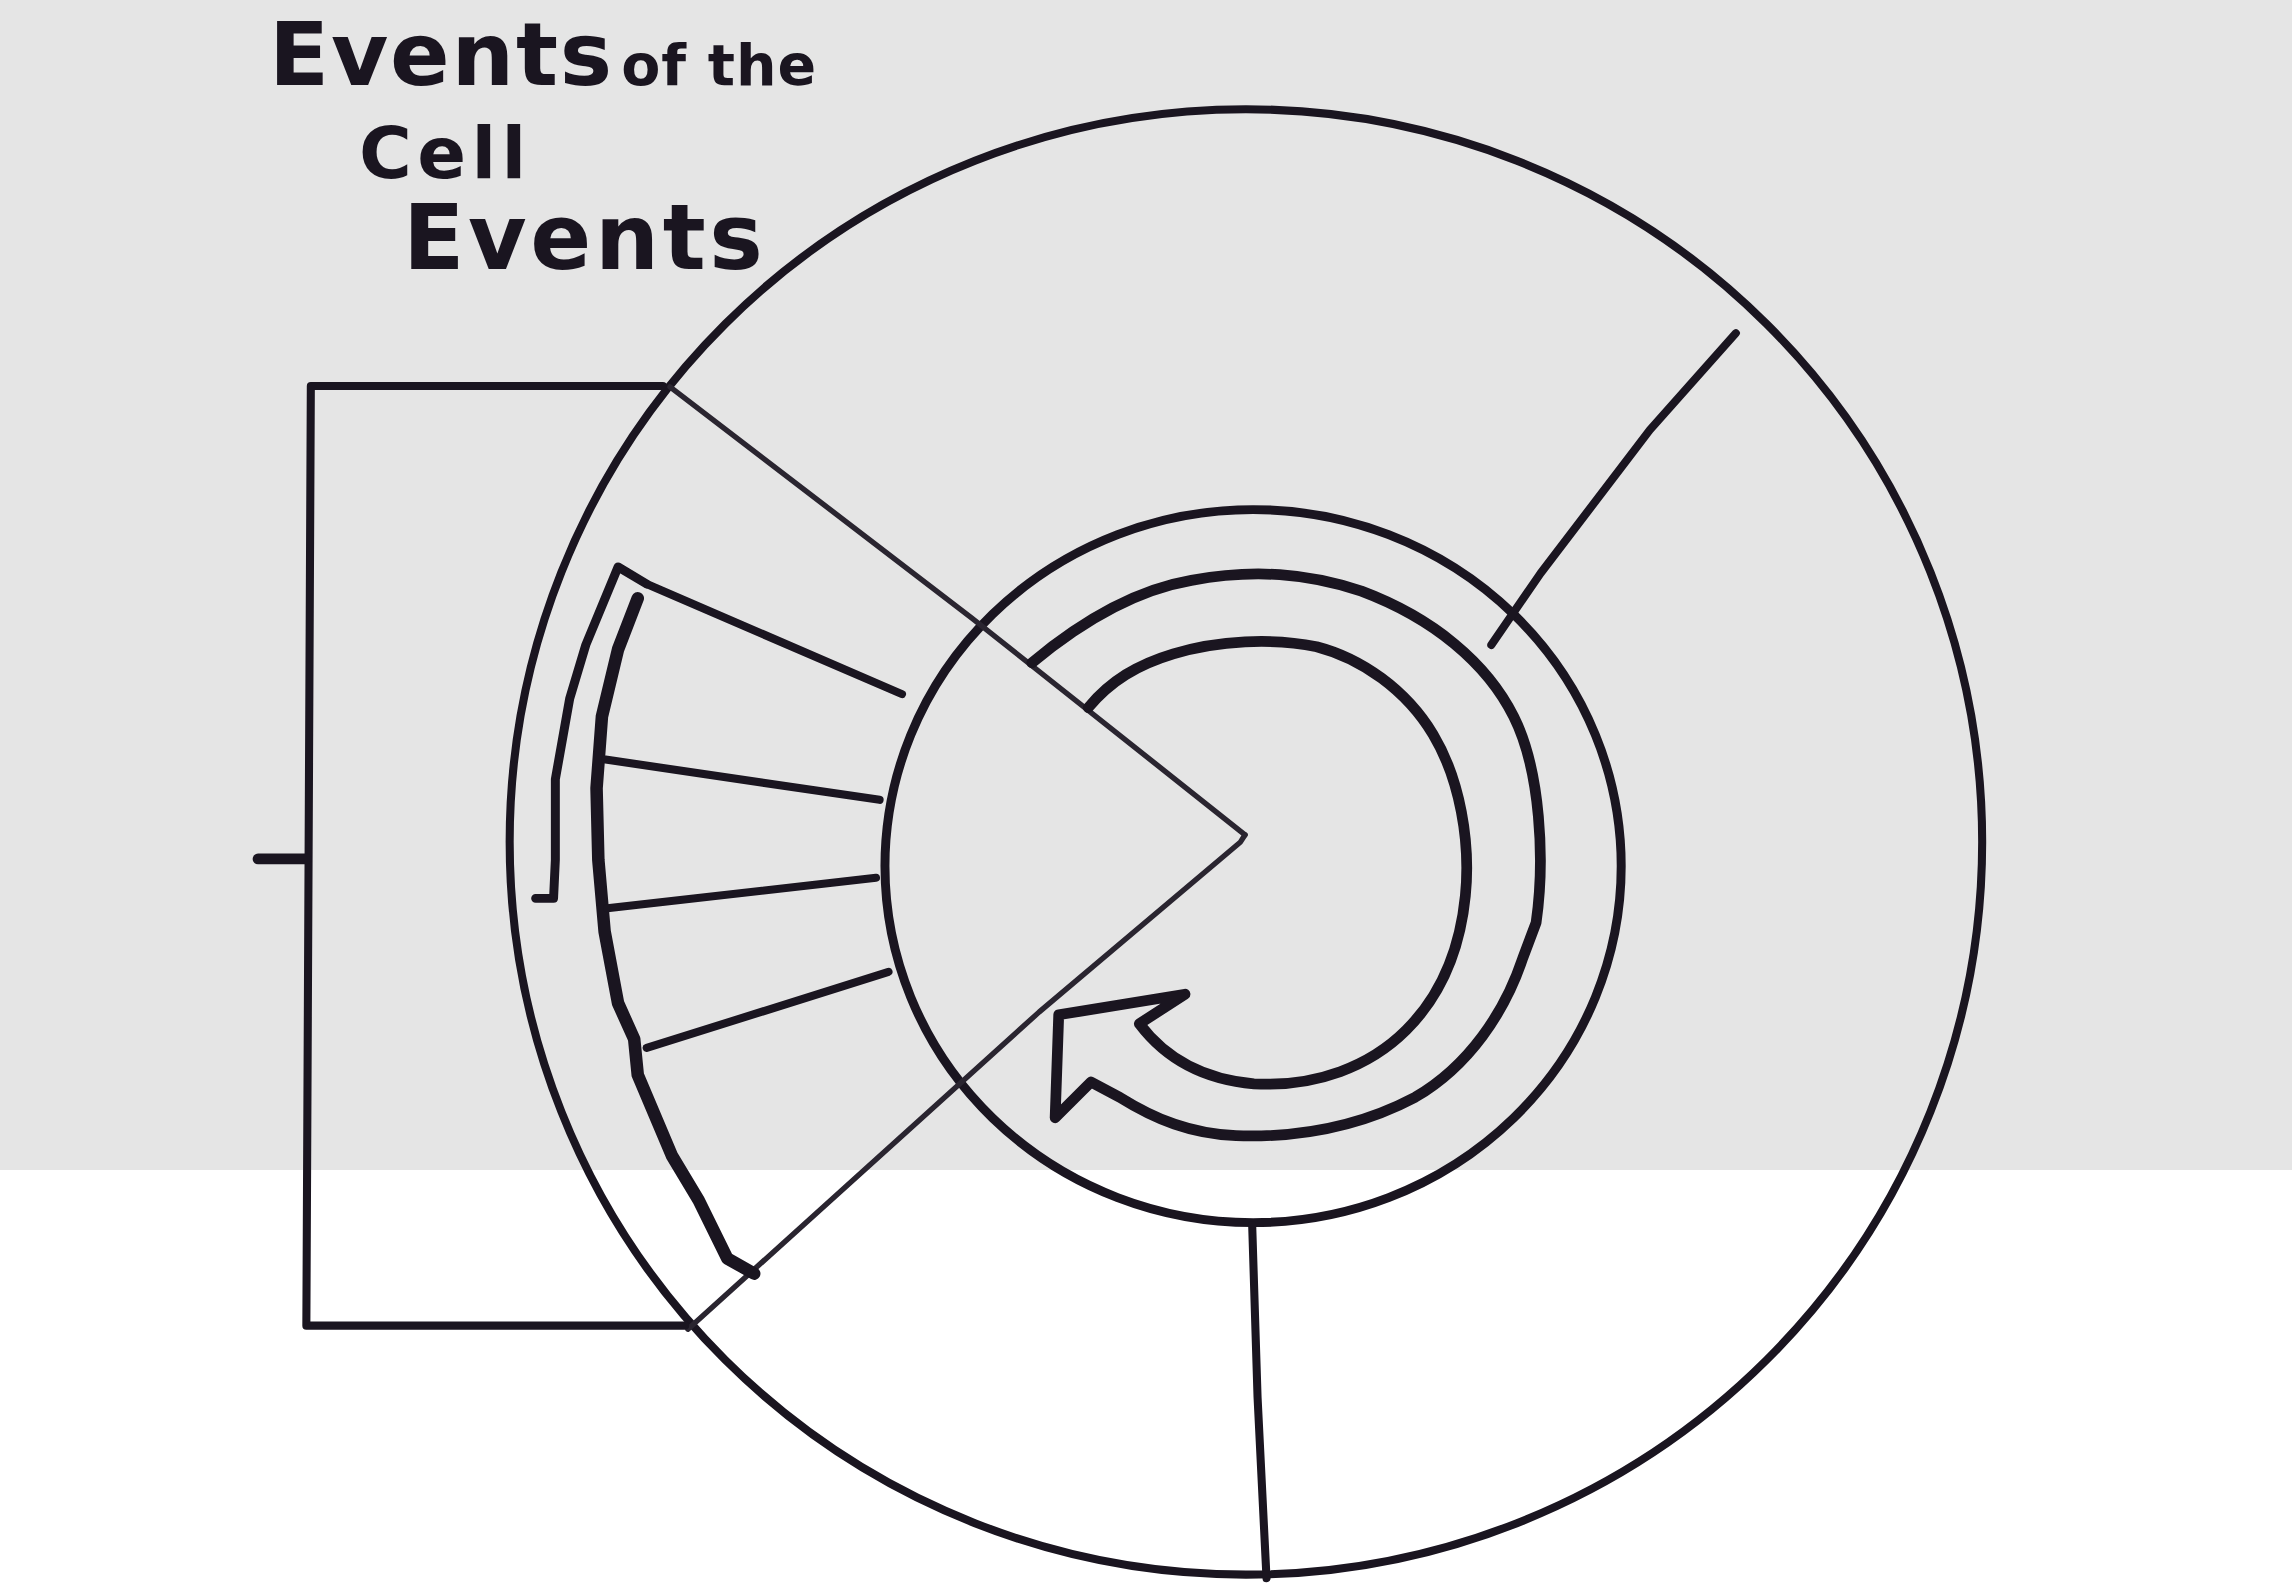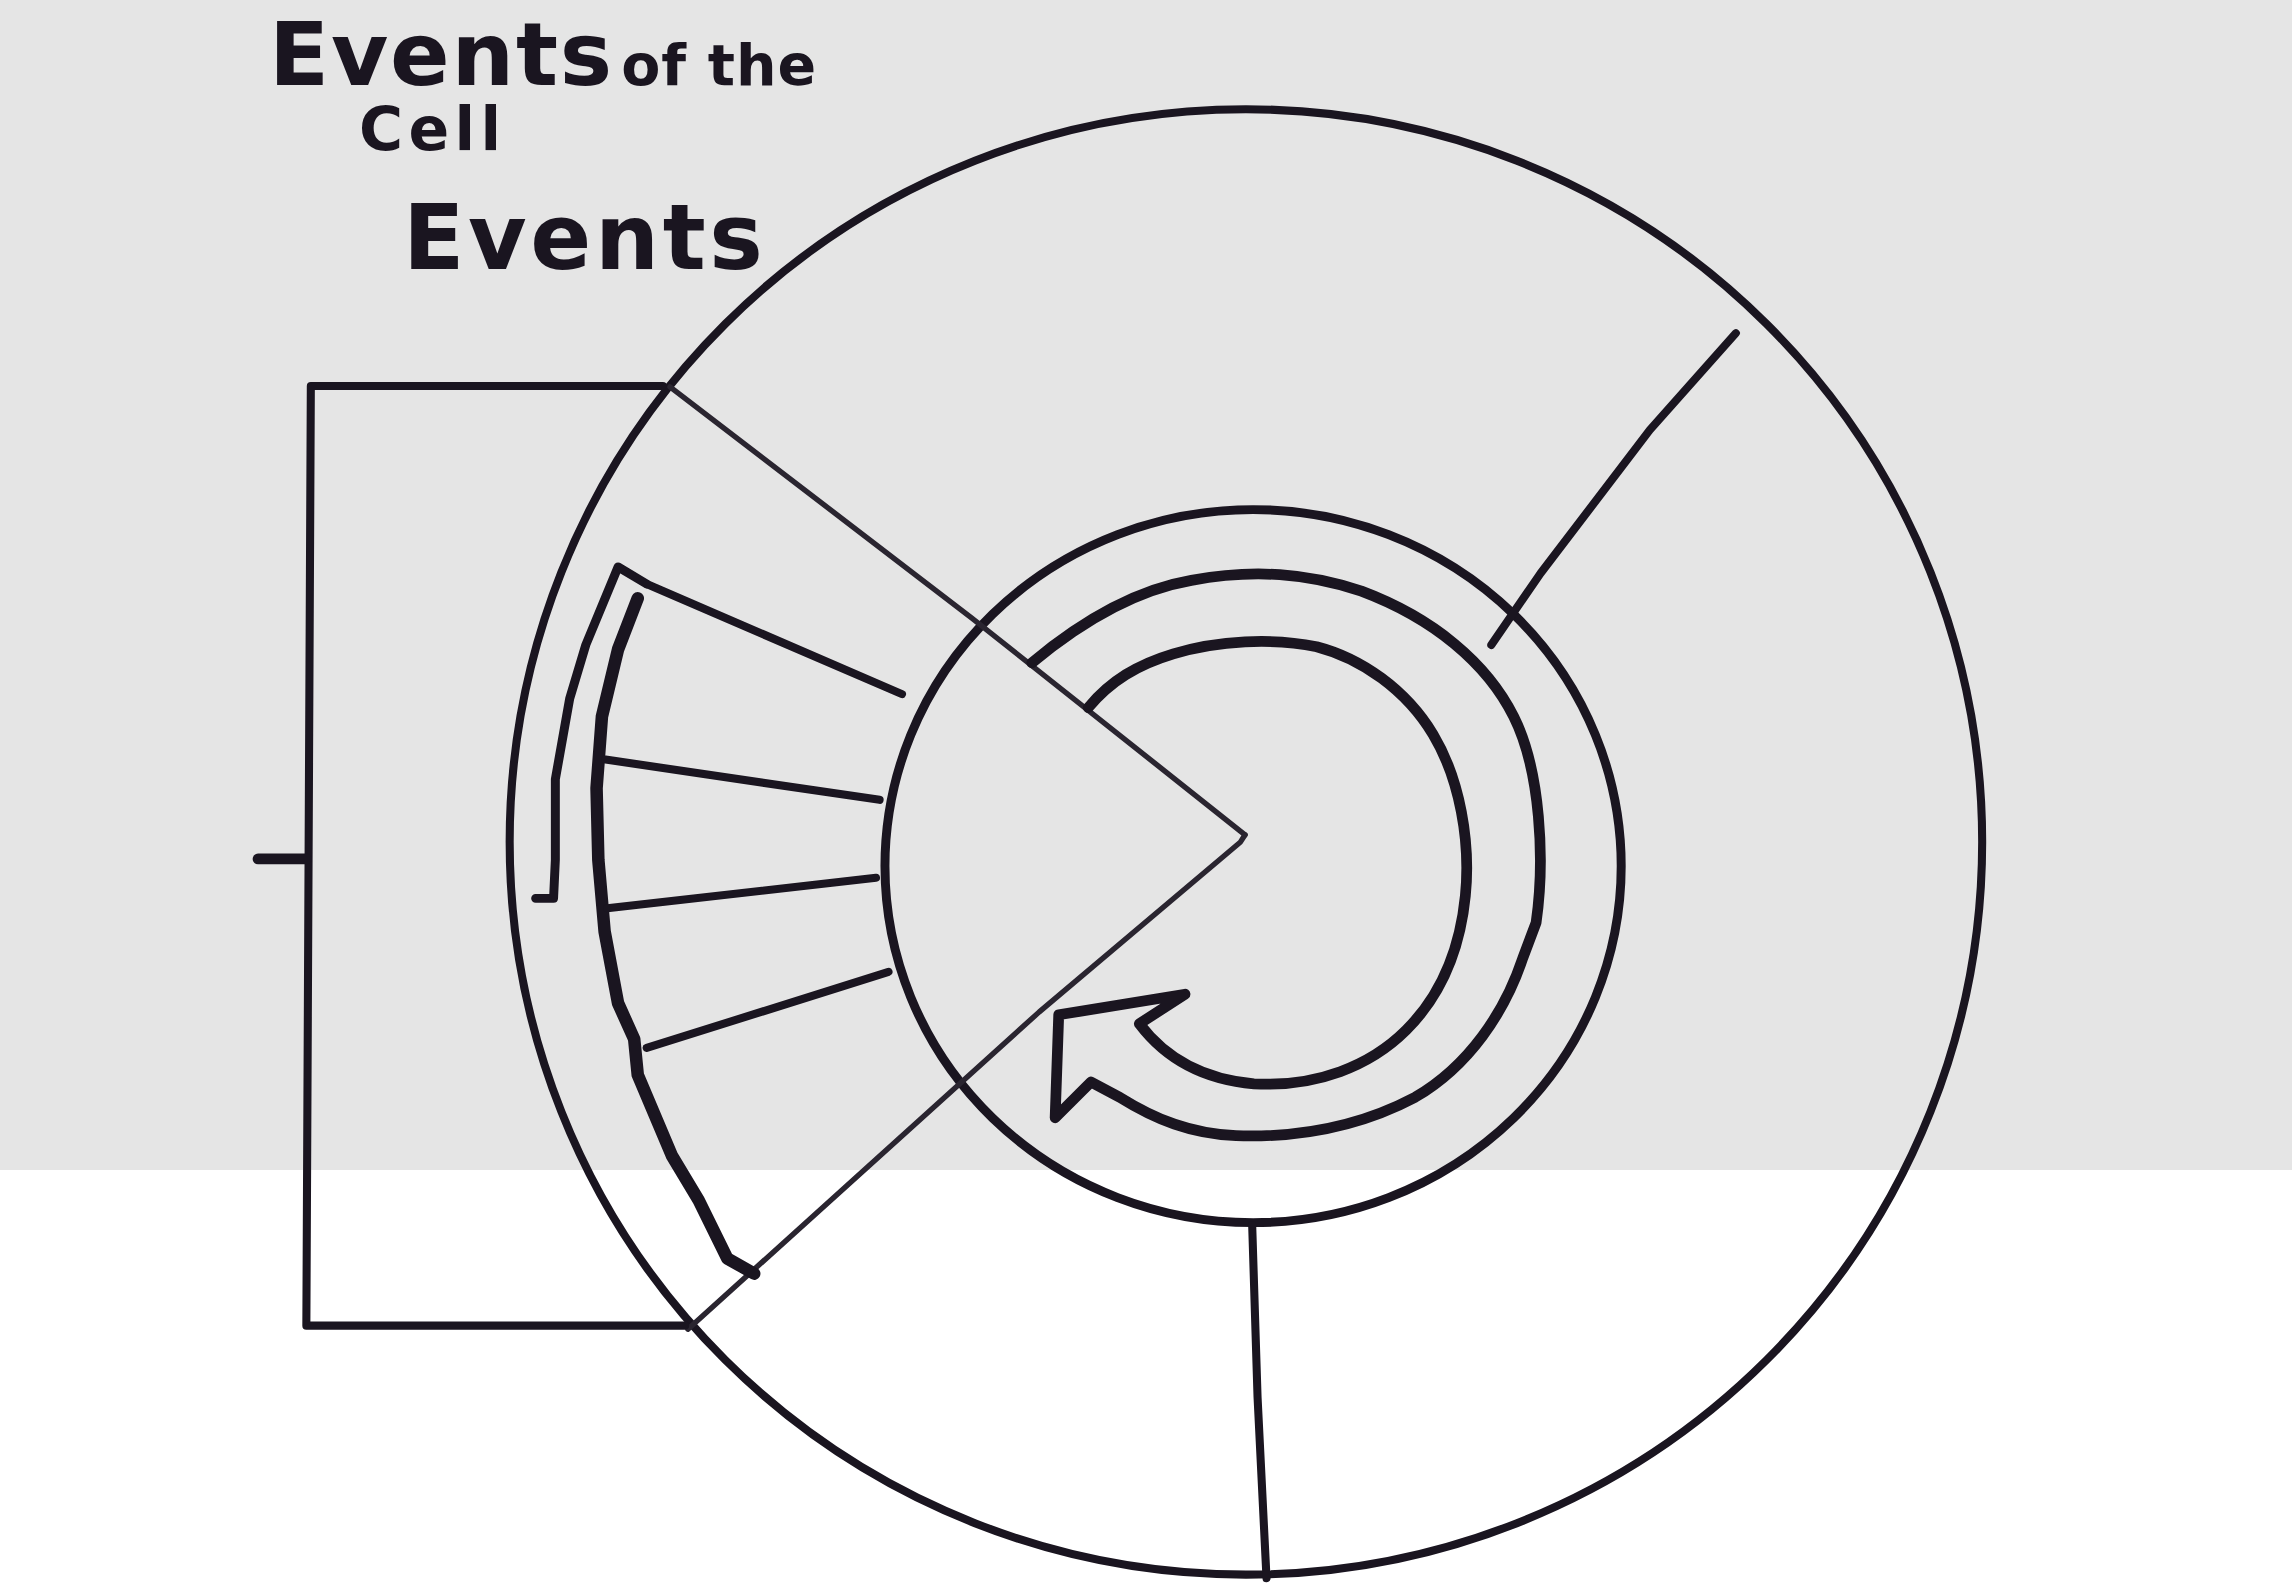--- a/index.html
+++ b/index.html
@@ -7,21 +7,21 @@
     .sheet { position: absolute; left: 0; top: 0; width: 2293px; height: 1170px; background: #e5e5e5; }
     svg { position: absolute; left: 0; top: 0; }
     .title {
       position: absolute; left: 269px; top: 0px;
       font-family: "DejaVu Sans", sans-serif;
       color: #1a1520; line-height: 1; font-weight: bold;
     }
     .t-line1 { position: absolute; left: 0; top: 10.7px; white-space: nowrap; }
     .t-events { font-size: 88px; letter-spacing: 1.8px; }
     .t-ofthe { font-size: 57px; margin-left: 7.2px; letter-spacing: 0.9px; }
-    .t-cell { position: absolute; left: 90px; top: 99px; font-size: 60px; letter-spacing: 5.4px; white-space: nowrap; }
+    .t-cell { position: absolute; left: 90px; top: 117px; font-size: 72px; letter-spacing: 5.4px; white-space: nowrap; }
     .t-cycle { position: absolute; left: 134px; top: 193px; font-size: 90px; letter-spacing: 3.6px; white-space: nowrap; }
     .stroke { fill: none; stroke: #1a1520; stroke-linecap: round; stroke-linejoin: round; }
     .thin { stroke-width: 6; stroke: #2a2530; }
   </style>
 </head>
 <body>
 
 <div class="sheet">
 
   <div class="title">

